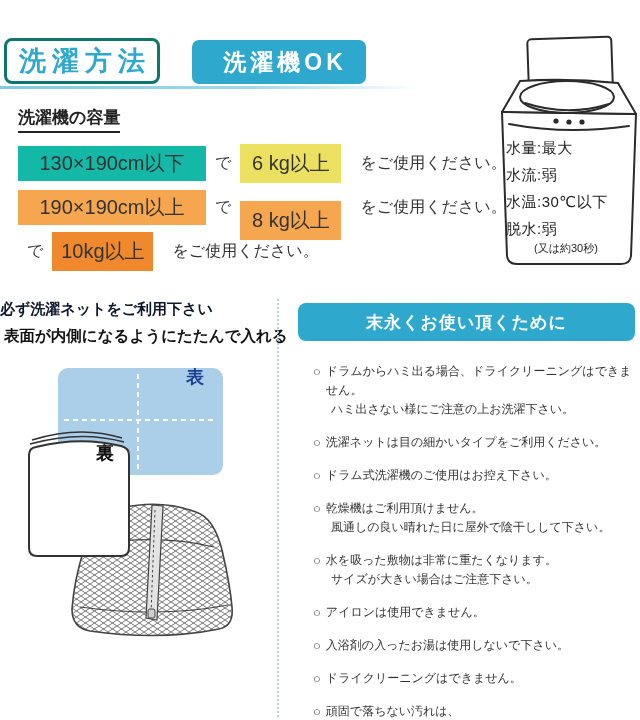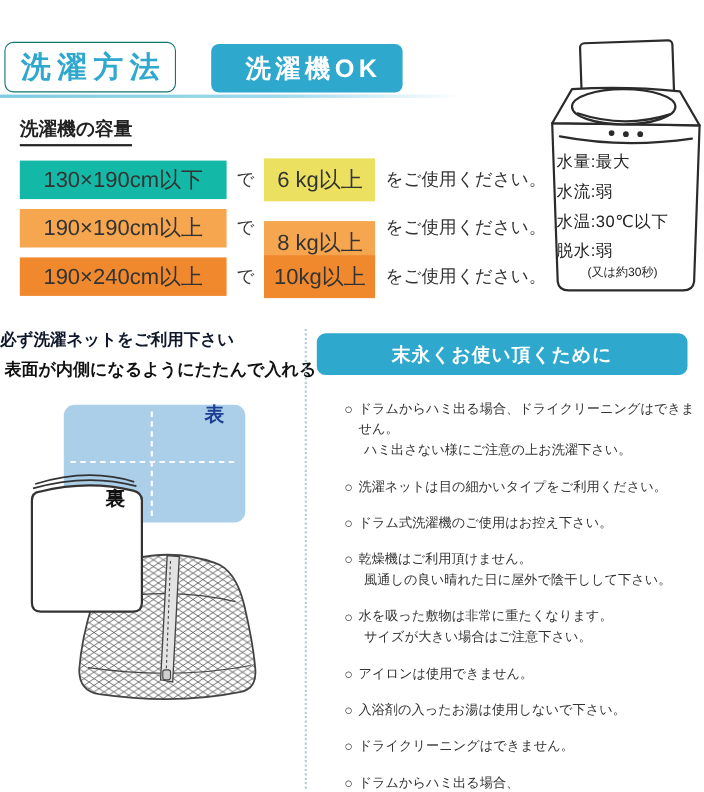--- a/index.html
+++ b/index.html
@@ -3,21 +3,21 @@
 <meta charset="utf-8">
 <style>
   * { margin:0; padding:0; box-sizing:border-box; }
   html,body { background:#ffffff; }
   body { font-family:"Liberation Sans","DejaVu Sans",sans-serif; color:#333; }
   .page { position:relative; width:640px; height:720px; background:#fff; overflow:hidden; }
 
   
   .title-box {
     position:absolute; left:4px; top:38px; width:156px; height:46px;
-    background:#fff; border:1px solid #0f766e; border-radius:8px;
+    background:#fff; border:3px solid #0f766e; border-radius:8px;
     display:flex; align-items:center; justify-content:center;
     color:#2fa8ce; font-weight:bold; font-size:27px; letter-spacing:6px;
     padding-left:6px;
   }
   .badge-box {
     position:absolute; left:192px; top:40px; width:174px; height:44px;
     background:#2fa8ce; border-radius:7px;
     display:flex; align-items:center; justify-content:center;
     color:#fff; font-weight:bold; font-size:23px; letter-spacing:4px;
     padding-left:12px;
@@ -37,21 +37,21 @@
   .capacity-row { display:flex; align-items:center; height:35px; margin-bottom:9px; }
   .size-box {
     width:188px; height:35px; display:flex; align-items:center; justify-content:center;
     font-size:20px; color:#333;
   }
   .conn { font-size:16px; color:#333; margin:0 9px; }
   .weight-box {
     width:101px; height:39px; display:flex; align-items:center; justify-content:center;
     font-size:20px; color:#333;
   }
-  .suffix { font-size:16px; color:#333; margin-left:9px; }
+  .suffix { font-size:16px; color:#333; margin-left:19px; }
 
   
   .machine-wrap { position:absolute; left:478px; top:8px; width:165px; height:265px; }
   .machine-specs {
     position:absolute; left:506px; top:134px; width:130px;
     font-size:15px; color:#222; line-height:27px; letter-spacing:0.5px;
   }
   .machine-note { font-size:11px; line-height:13px; padding-left:28px; letter-spacing:0; }
 
   
@@ -73,21 +73,21 @@
     color:#111; font-weight:bold; font-size:18px;
   }
 
   .v-separator {
     position:absolute; left:277px; top:299px; height:418px; width:0;
     border-left:2px dotted #b6cdda;
   }
 
   
   .care-header {
-    position:absolute; left:288px; top:303px; width:337px; height:38px;
+    position:absolute; left:298px; top:303px; width:337px; height:38px;
     background:#2fa8ce; border-radius:8px;
     display:flex; align-items:center; justify-content:center;
     color:#fff; font-weight:bold; font-size:17px; letter-spacing:1px;
   }
   .care-list { position:absolute; left:313px; top:362px; width:325px; }
   .bullet { margin-bottom:14px; font-size:12px; color:#333; line-height:19px; }
   .bullet .b-line1 { display:flex; }
   .bullet .marker { font-size:13px; margin-right:5px; color:#333; flex:0 0 auto; }
   .bullet .b-line2 { padding-left:18px; }
 
@@ -111,21 +111,20 @@
       <div class="weight-box" style="background: rgb(235, 224, 95);">6 kg以上</div>
       <span class="suffix">をご使用ください。</span>
     </div>
     <div class="capacity-row">
       <div class="size-box" style="background: rgb(246, 166, 79);">190×190cm以上</div>
       <span class="conn">で</span>
       <div class="weight-box" style="background: rgb(246, 166, 79); margin-top: 26px;">8 kg以上</div>
       <span class="suffix">をご使用ください。</span>
     </div>
     <div class="capacity-row">
-      <div class="size-box" style="background: rgb(240, 137, 46);">190×240cm以上</div>
       <span class="conn">で</span>
       <div class="weight-box" style="background: rgb(240, 137, 46);">10kg以上</div>
       <span class="suffix">をご使用ください。</span>
     </div>
   </div>
 
   <div class="machine-wrap">
     <svg width="165" height="265" viewBox="0 0 165 265">
 
       <rect class="ln fw" x="50" y="30" width="84" height="49" rx="4" transform="rotate(-2 92 54)"></rect>
@@ -236,19 +235,19 @@
     </div>
     <div class="bullet">
       <div class="b-line1">
           <span class="marker">○</span>
           <span>ドライクリーニングはできません。</span>
         </div>
     </div>
     <div class="bullet">
       <div class="b-line1">
           <span class="marker">○</span>
-          <span>ドラムからハミ出る場合、</span>
+          <span>頑固で落ちない汚れは、</span>
         </div>
 
     </div>
   </div>
 
 </div>
 
 </body></html>

